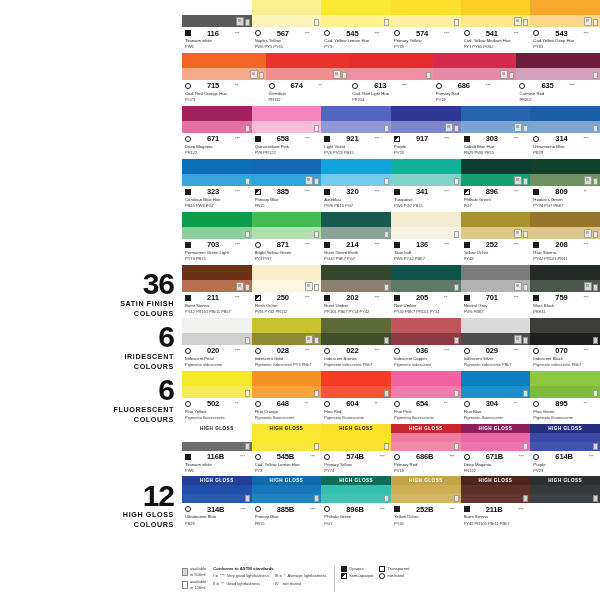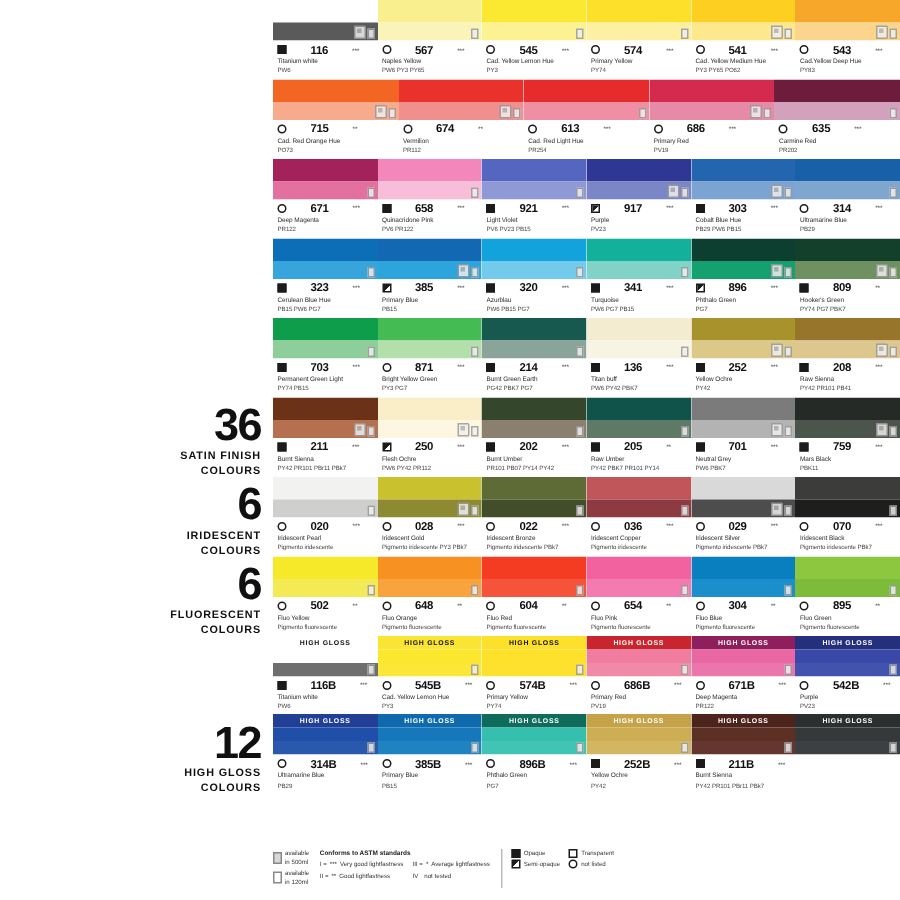--- a/index.html
+++ b/index.html
@@ -1121,21 +1121,21 @@
                 <div class="band" style="background: rgb(36, 48, 126); color: rgb(255, 255, 255);">HIGH GLOSS</div>
                 <div class="full" style="background: rgb(58, 73, 168);"></div>
                 <div class="tint" style="background: rgb(66, 83, 173);"></div>
                 <div class="marks">
                   <div class="m-small"></div>
                 </div>
               </div>
               <div class="cap">
                 <div class="cap-top">
                   <span class="op trans"></span>
-                  <span class="code">542B</span>
+                  <span class="code">614B</span>
                   <span class="lf">***</span>
                 </div>
                 <div class="nm">Purple</div>
                 <div class="pg">PV23</div>
               </div>
             </div>
           </div>
           <div class="row">
             <div class="cell">
               <div class="chip gloss">

